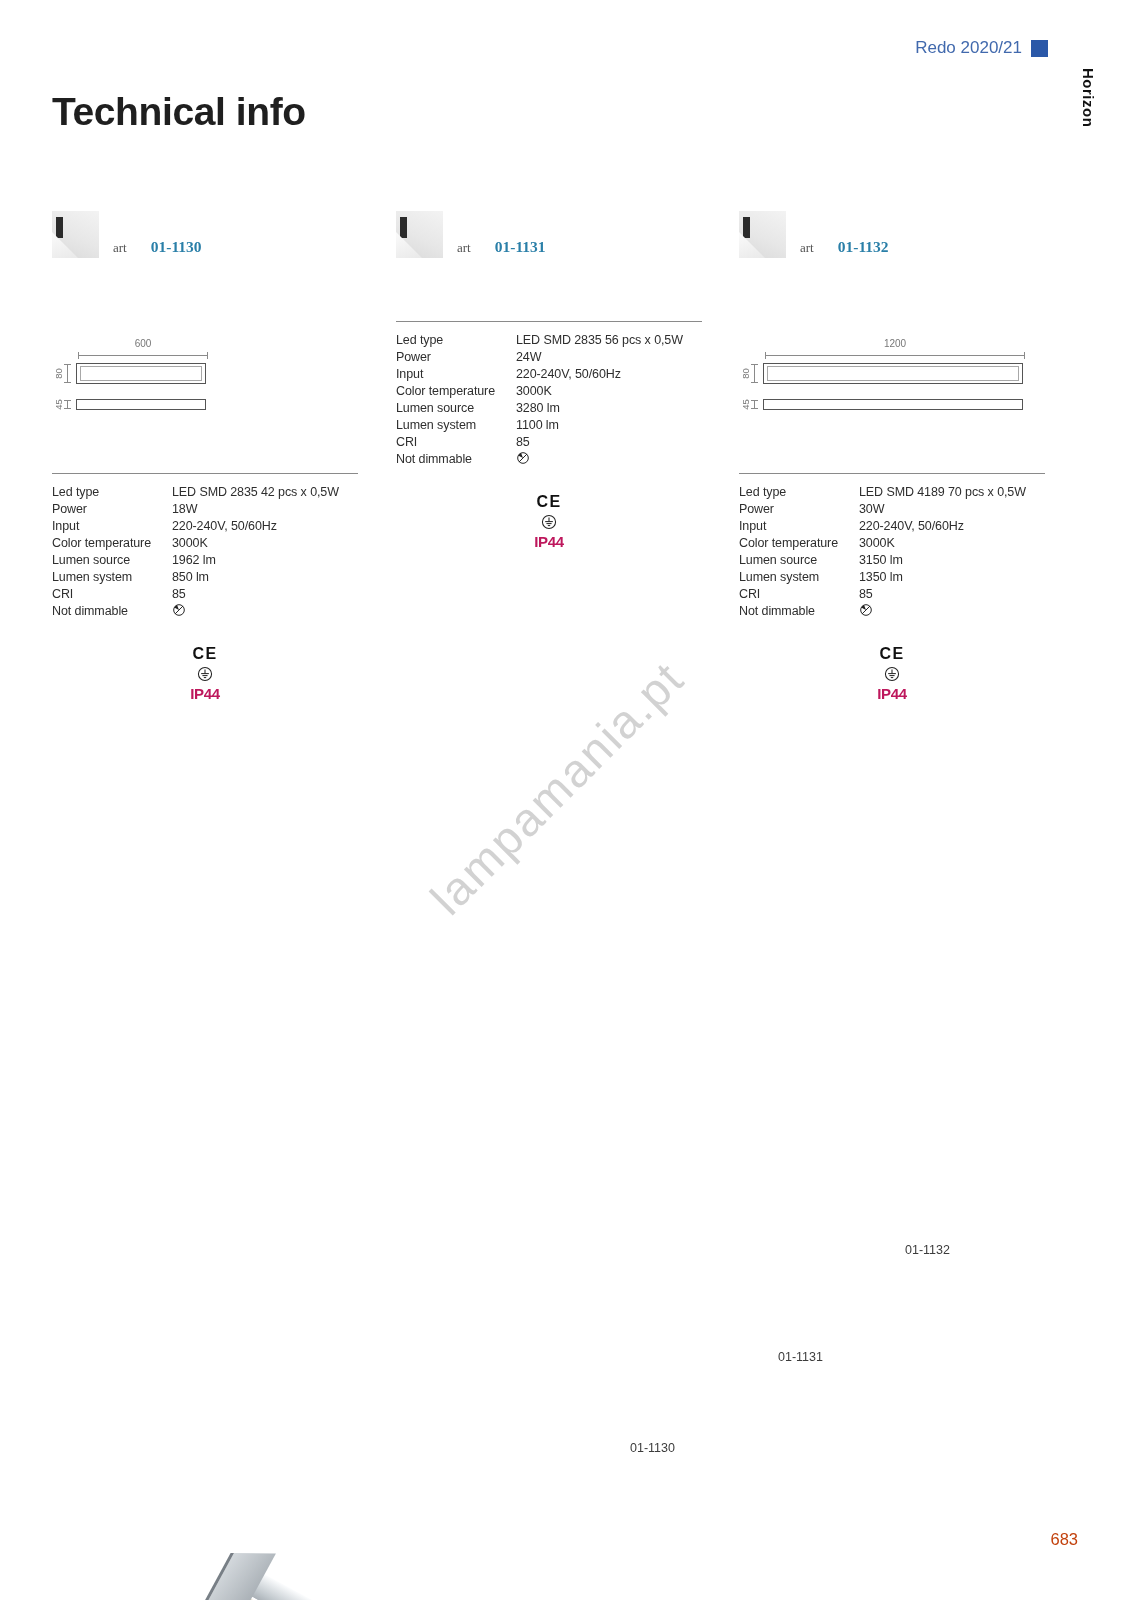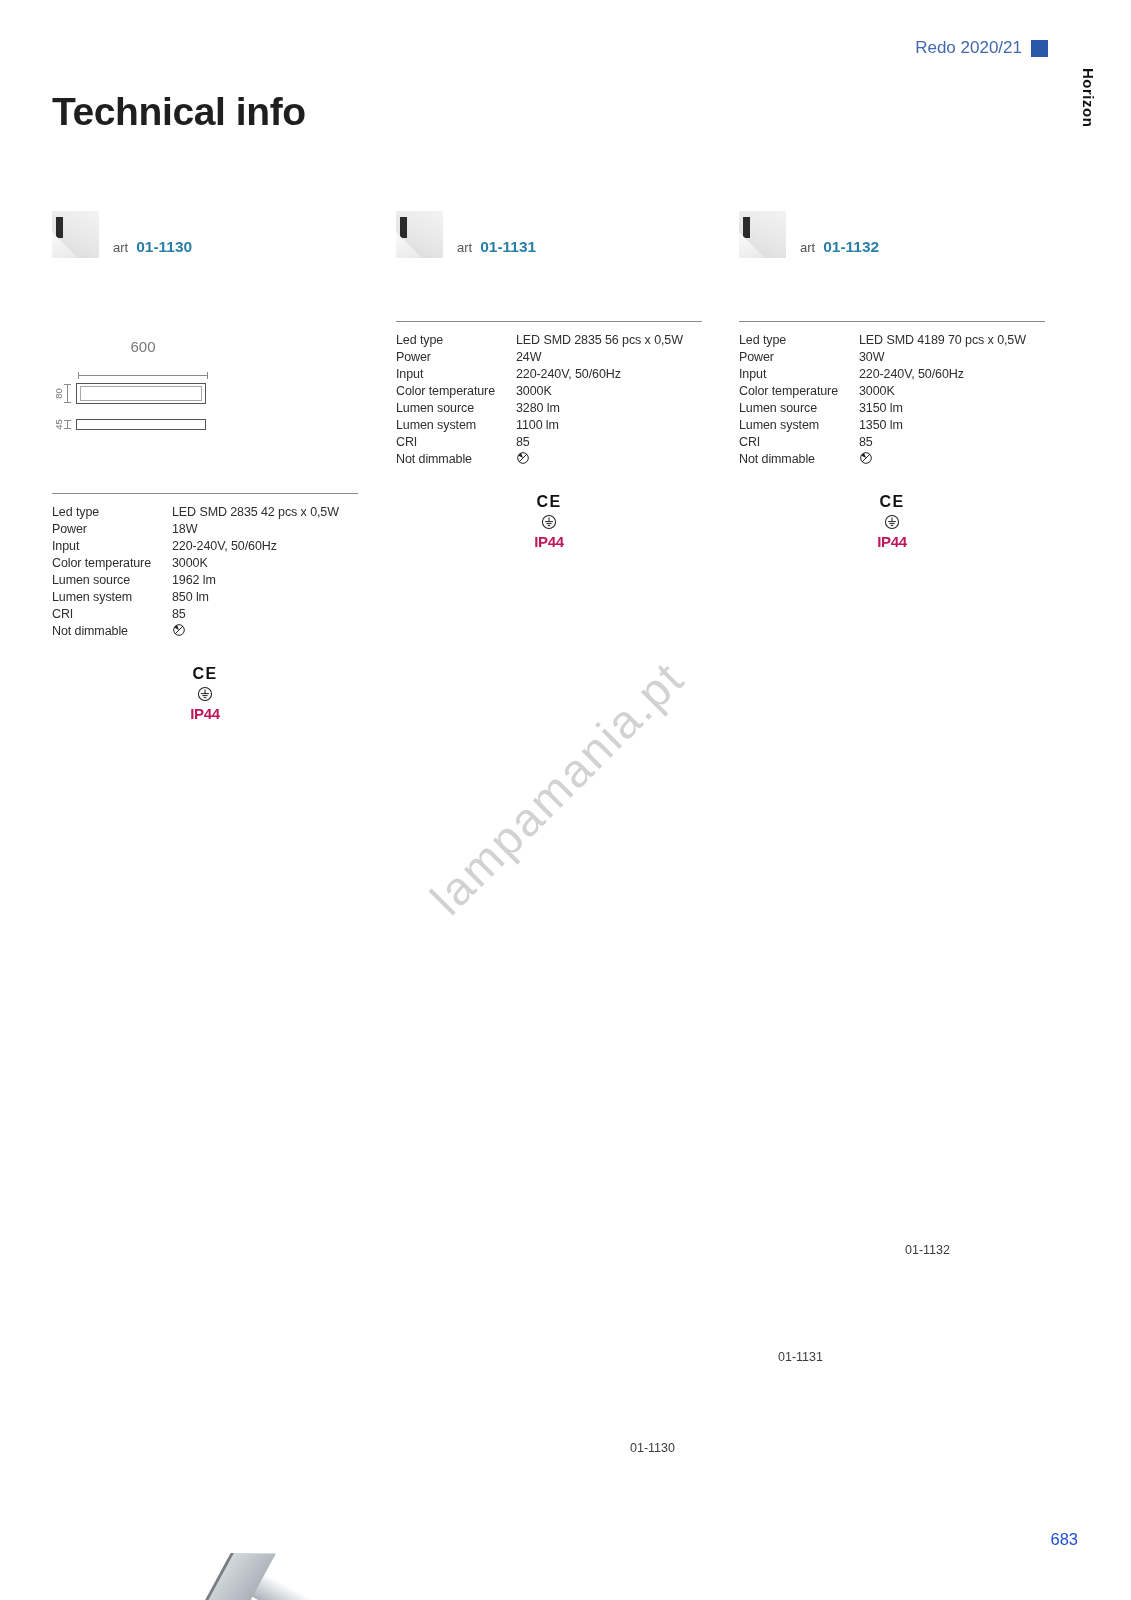--- a/index.html
+++ b/index.html
@@ -29,28 +29,28 @@
     background:linear-gradient(205deg,#f3f3f3 0%,#e7e7e7 55%,#d9d9d9 100%);
   }
   .thumb i {
     position:absolute; left:4px; top:6px; width:7px; height:21px; background:#2b2b2b; display:block;
   }
   .thumb u {
     position:absolute; left:0; bottom:0; width:26px; height:26px; display:block;
     background:linear-gradient(160deg,#fbfbfb 0%,#e9e9e9 100%);
     clip-path:polygon(0 0,100% 100%,0 100%);
   }
-  .art-line { display:flex; align-items:center; gap:8px; padding-bottom:2px; }
+  .art-line { display:flex; align-items:flex-end; gap:24px; padding-bottom:2px;font-family:Liberation Serif, serif; }
   .art-word { font-size:13px; color:#555; }
   .art-num  { font-size:15.5px; font-weight:700; color:#2a7fa8; }
 
   
   .drawing { margin-top:80px; color:#777; }
   .dimtop { margin-left:26px; margin-bottom:7px; }
-  .dimnum { display:block; text-align:center; font-size:15px; margin-bottom:20px; color:#777; }
+  .dimnum { display:block; text-align:center; font-size:10px; margin-bottom:6px; color:#777; }
   .dimline { display:block; height:1px; background:#8a8a8a; position:relative; }
   .dimline::before,.dimline::after { content:""; position:absolute; top:-3px; width:1px; height:7px; background:#8a8a8a; }
   .dimline::before { left:0; } .dimline::after { right:0; }
   .w600 { width:130px; } .w900 { width:196px; } .w1200 { width:260px; }
   .vrow { display:flex; align-items:center; margin-top:0; }
   .vrow.gap { margin-top:15px; }
   .vnum { width:12px; font-size:9.5px; color:#777; transform:rotate(-90deg); text-align:center; }
   .vline { width:1px; background:#8a8a8a; position:relative; margin:0 8px 0 3px; }
   .vline.h19 { height:19px; } .vline.h9 { height:9px; }
   .vline::before,.vline::after { content:""; position:absolute; left:-3px; width:7px; height:1px; background:#8a8a8a; }
@@ -98,21 +98,21 @@
   .pl-1132 { left:905px; top:1243px; }
   .pl-1131 { left:778px; top:1350px; }
   .pl-1130 { left:630px; top:1441px; }
 
   .watermark {
     position:absolute; left:557px; top:788px; z-index:4;
     transform:translate(-50%,-50%) rotate(-45deg);
     font-size:47px; color:#b5b5b5; opacity:.6; letter-spacing:2px; white-space:nowrap;
   }
 
-  .page-number { position:absolute; right:53px; top:1530px; font-size:16.5px; color:#1d4ed8; }
+  .page-number { position:absolute; right:53px; top:1530px; font-size:16.5px; color:#c2410c; }
 </style>
 </head>
 <body>
 
 <div class="catalog-header">
   <span class="cat-title">Redo 2020/21</span>
   <span class="cat-square"></span>
 </div>
 <div class="side-tab">Horizon</div>
 <h1 class="page-title">Technical info</h1>
@@ -231,20 +231,38 @@
   <div class="thumb-row">
     <div class="thumb">
         <i></i>
         <u></u>
       </div>
     <div class="art-line">
       <span class="art-word">art</span>
       <span class="art-num">01-1132</span>
     </div>
   </div>
+  <div class="drawing">
+    <div class="dimtop w1200">
+      <span class="dimnum">1200</span>
+      <span class="dimline"></span>
+    </div>
+    <div class="vrow">
+      <span class="vnum">80</span>
+      <span class="vline h19"></span>
+      <div class="fview w1200">
+          <div class="finner"></div>
+        </div>
+    </div>
+    <div class="vrow gap">
+      <span class="vnum">45</span>
+      <span class="vline h9"></span>
+      <div class="sview w1200"></div>
+    </div>
+  </div>
   <div class="spec-table">
     <span>Led type</span>
       <span>LED SMD 4189 70 pcs x 0,5W</span>
     <span>Power</span>
       <span>30W</span>
     <span>Input</span>
       <span>220-240V, 50/60Hz</span>
     <span>Color temperature</span>
       <span>3000K</span>
     <span>Lumen source</span>

